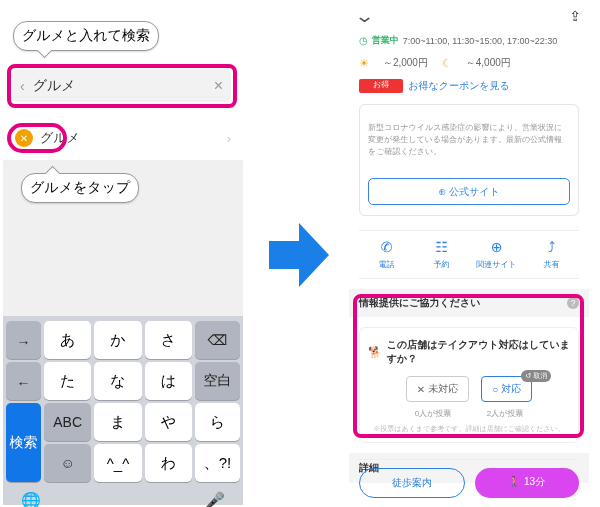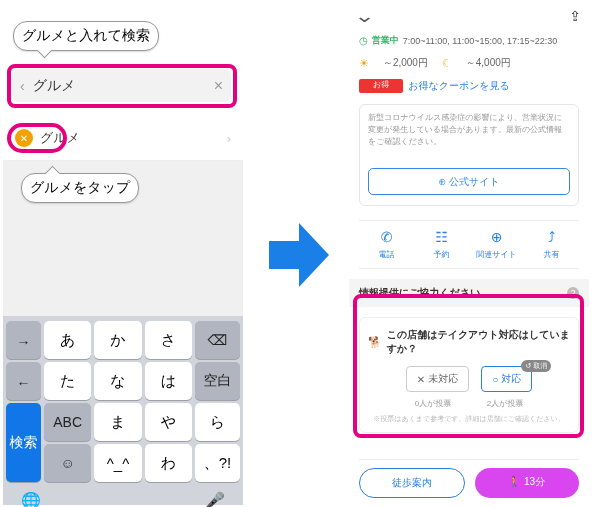--- a/index.html
+++ b/index.html
@@ -71,21 +71,21 @@
   .rhead .sh{ margin-left:auto; font-size:14px; color:#333;}
   .rbody{ position:absolute; top:30px; left:0; width:240px; bottom:0; padding:0 10px; font-size:10px; color:#666;}
   .biz-line{ display:flex; align-items:center; gap:4px; padding:3px 0; font-size:9px;}
   .biz-line .clock{ color:#37b56b; font-size:10px;}
   .biz-line b{ color:#37b56b; font-weight:600;}
   .price-line{ display:flex; gap:14px; padding:6px 0; font-size:10px; align-items:center;}
   .price-line .sun{color:#f6a400;font-size:11px;}
   .price-line .moon{color:#f6a400;font-size:11px;}
   .coupon{ color:#2b80e2; font-size:10px; display:flex; gap:5px; padding:3px 0 8px;}
   .coupon .bb{ background:#e33; color:#fff; padding:0 14px; border-radius:2px; font-size:8px;}
-  .notice-box{ border:1px solid #e5e5e5; border-radius:6px; padding:7px 8px 10px; font-size:8px;
+  .notice-box{ border:1px solid #e5e5e5; border-radius:6px; padding:17px 8px 10px; font-size:8px;
     line-height:1.5; color:#999; margin-top:3px;}
   .site-btn{ margin-top:20px; border:1px solid #3a86e6; color:#3a86e6; border-radius:5px;
     padding:5px; text-align:center; font-size:10px;}
   .site-btn::before{ content:"⊕ "; }
   .action-row{ display:flex; border-top:1px solid #eee; border-bottom:1px solid #eee;
     margin-top:14px;}
   .action{ flex:1; text-align:center; padding:8px 0; color:#2b80e2;}
   .action .ic{ font-size:14px; display:block; margin-bottom:3px;}
   .action .lb{ font-size:8px;}
   .coop{ background:#f4f4f4; margin:10px -10px 0; padding:7px 10px; font-size:10px; display:flex;
@@ -184,21 +184,21 @@
       <span class="v">⌄</span>
       <span class="sh">⇪</span>
     </div>
 
     <div class="hl hl-coop"></div>
 
     <div class="rbody">
       <div class="biz-line">
         <span class="clock">◷</span>
         <b>営業中</b>
-        <span>7:00~11:00, 11:00~15:00, 17:15~22:30</span>
+        <span>7:00~11:00, 11:30~15:00, 17:00~22:30</span>
       </div>
       <div class="price-line">
         <span class="sun">☀</span>
         <span>～2,000円</span>
         <span class="moon">☾</span>
         <span>～4,000円</span>
       </div>
       <div class="coupon">
         <span class="bb">お得</span>
         <span>お得なクーポンを見る</span>
@@ -248,20 +248,21 @@
             <span class="chip">↺ 取消</span>
           </div>
         </div>
         <div class="poll-counts">
           <span>0人が投票</span>
           <span>2人が投票</span>
         </div>
         <div class="poll-note">※投票はあくまで参考です。詳細は店舗にご確認ください。</div>
       </div>
 
+      <div class="detail">詳細</div>
     </div>
 
     <div class="rule"></div>
     <div class="bottom-btns">
       <div class="bb1">徒歩案内</div>
       <div class="bb2">🚶 13分</div>
     </div>
   </div>
 
 </div>

